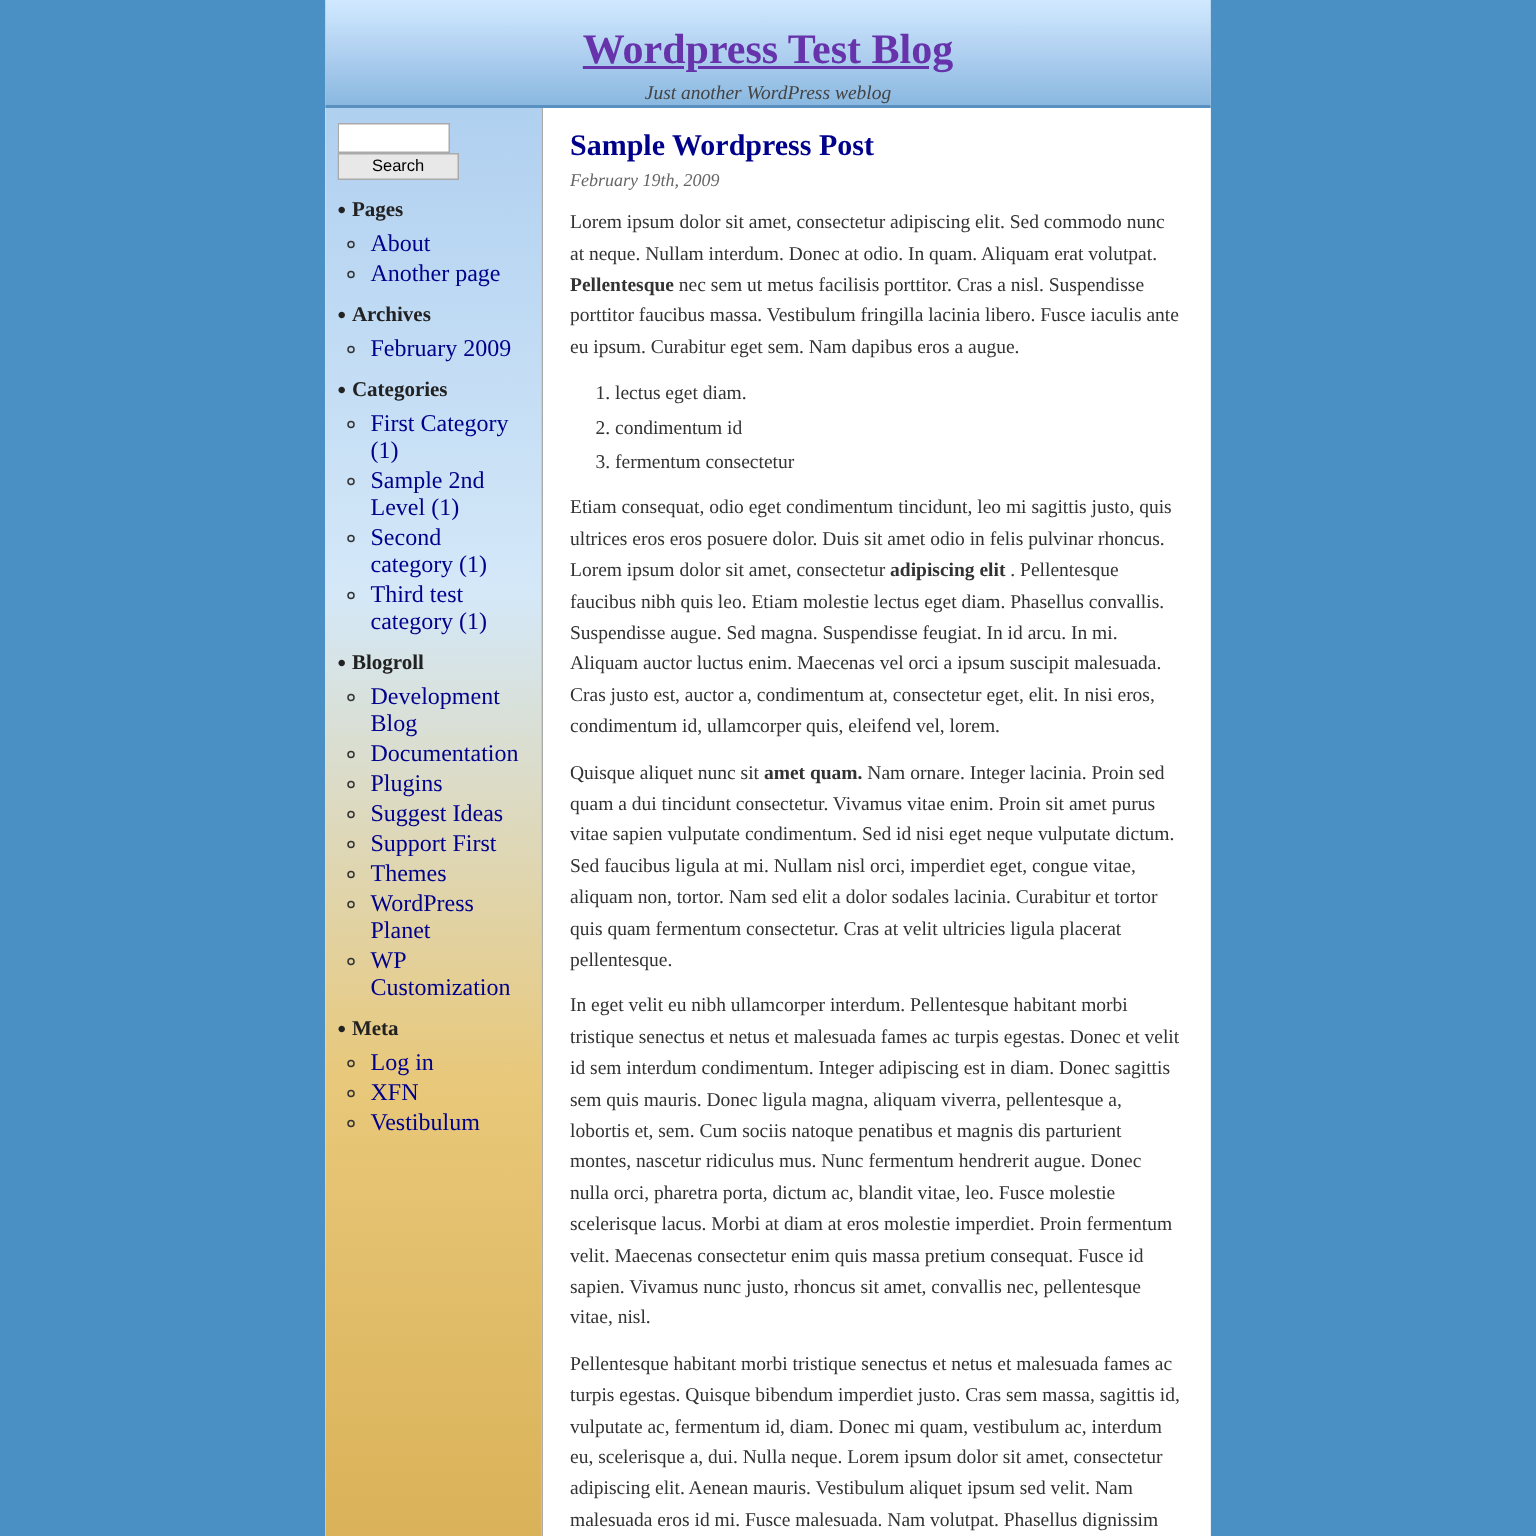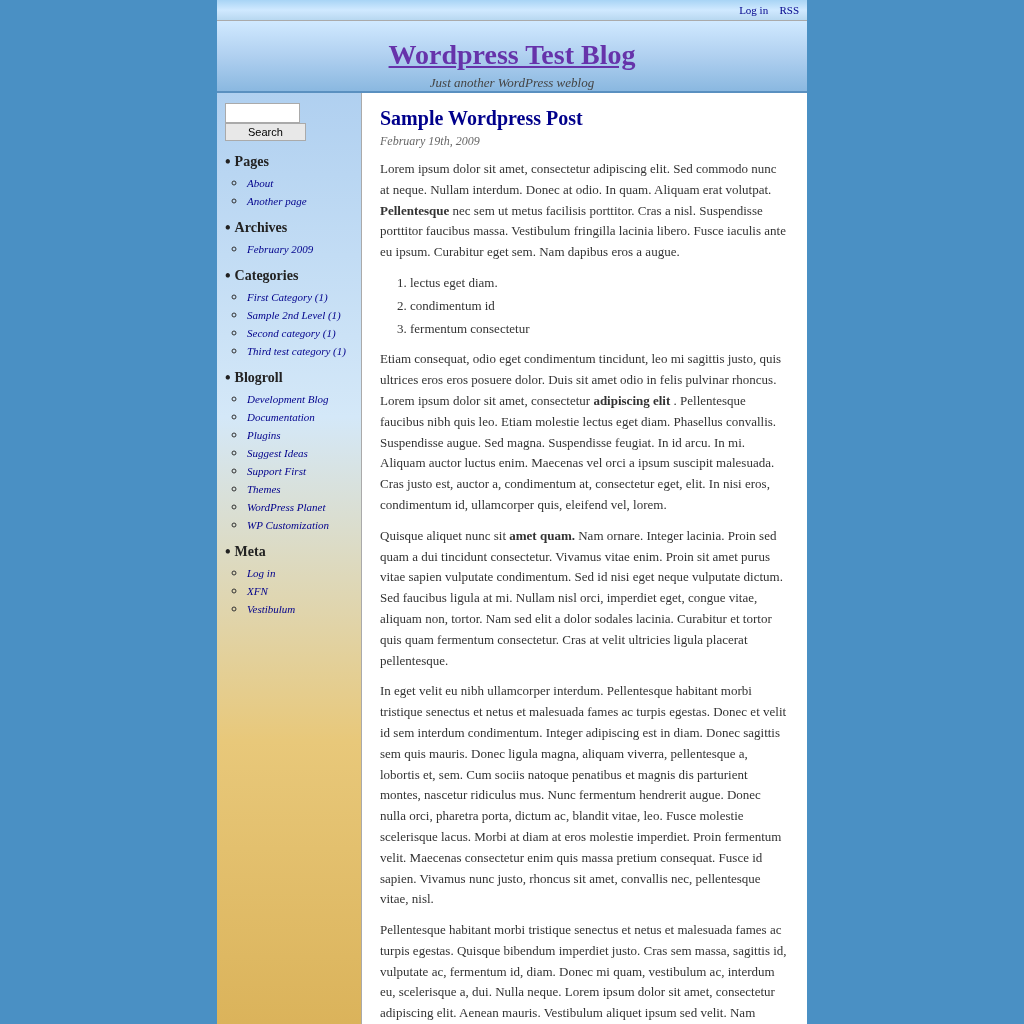--- a/index.html
+++ b/index.html
@@ -100,22 +100,21 @@
     }
     .sidebar-list li {
       margin-bottom: 2px;
       list-style-type: circle;
       display: list-item;
       margin-left: 8px;
     }
     .sidebar-list li a {
       color: #00008b;
       text-decoration: none;
-      font-size: 11px;
-      font-style: italic;
+      font-size: 16px;
     }
     
     .post-title a {
       font-size: 20px;
       font-weight: bold;
       color: #00008b;
       text-decoration: none;
     }
     .post-date {
       font-size: 12px;
@@ -133,24 +132,20 @@
       margin: 6px 0 10px 30px;
     }
     .post-body ol li { margin-bottom: 2px; }
     .post-body strong { font-weight: bold; }
   </style>
 </head>
 <body>
 
 <div id="outer-wrapper">
 
-  <div id="header-bar">
-    <a href="#">Log in</a>
-    <a href="#">RSS</a>
-  </div>
 
   <div id="site-header">
     <h1 id="site-title">
       <a href="#">Wordpress Test Blog</a>
     </h1>
     <div id="site-description">Just another WordPress weblog</div>
   </div>
 
   <div id="main-layout">
 

